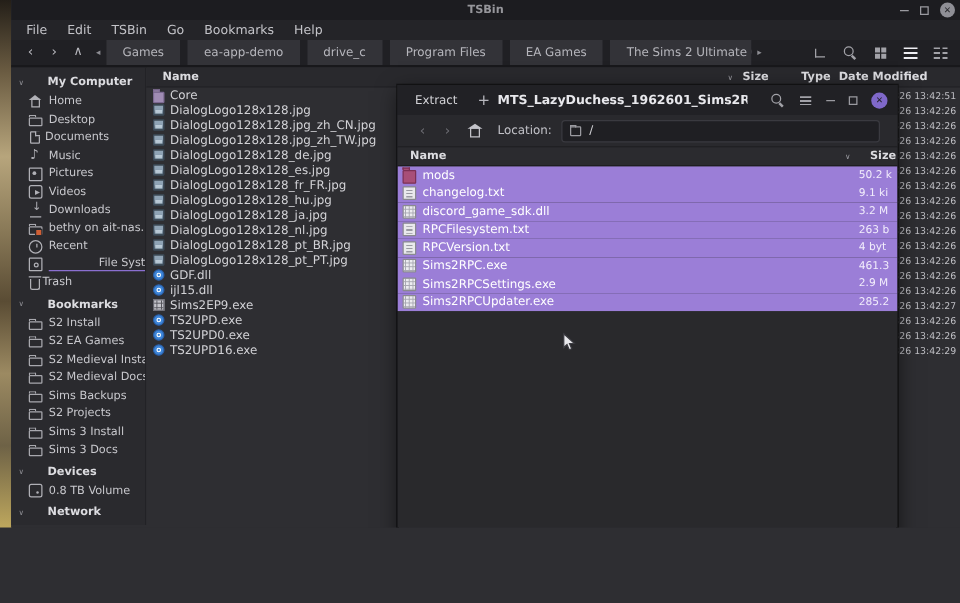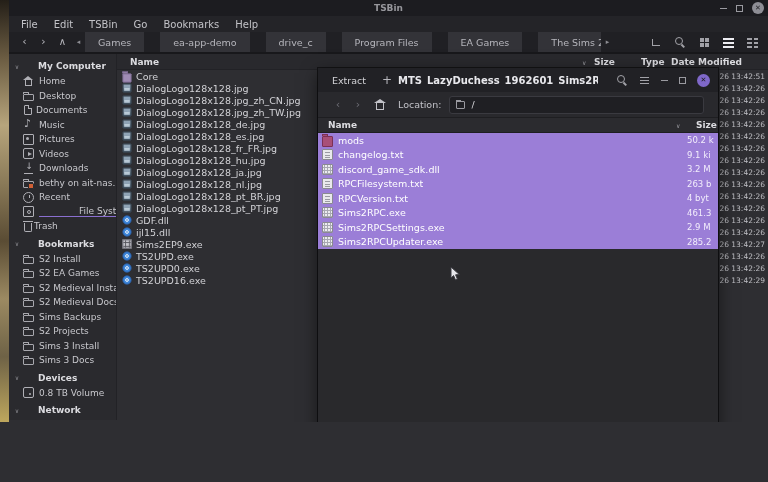--- a/index.html
+++ b/index.html
@@ -23,21 +23,21 @@
     font-size:7px; line-height:12px; text-align:center; display:inline-block; }
 
   .fm-menubar { height:16px; background:#242428; display:flex; align-items:center; padding-left:4px; }
   .menu-item { font-size:10px; color:#c3c3c8; padding:0 8px; }
 
   .fm-toolbar { height:22px; background:#202024; display:flex; align-items:center;
     border-bottom:2px solid #18181b; padding:0 6px; }
   .nav-btn { color:#b9b9bf; font-size:11px; width:19px; text-align:center; line-height:18px; }
   .nav-up { font-size:10px; }
   .tabscroll { color:#8d8d93; font-size:7px; width:13px; text-align:center; line-height:18px; }
-  .tabs { display:flex; align-items:stretch; height:20px; gap:16px; overflow:hidden; max-width:516px; }
+  .tabs { display:flex; align-items:stretch; height:20px; gap:6px; overflow:hidden; max-width:516px; }
   .tab { background:#333338; color:#b6b6bc; font-size:9.5px; display:flex; align-items:center;
     padding:0 13px; white-space:nowrap; }
   .toolbar-right { margin-left:auto; display:flex; align-items:center; gap:13px; padding-right:4px; }
 
   .tico { position:relative; width:11px; height:11px; display:inline-block; }
   .i-newwin::before { content:""; position:absolute; left:1px; top:2px; width:7px; height:6px;
     border-left:1.5px solid #a2a2a8; border-bottom:1.5px solid #a2a2a8; }
   .i-search::before { content:""; position:absolute; left:0; top:0; width:6px; height:6px;
     border:1.4px solid #a2a2a8; border-radius:50%; }
   .i-search::after { content:""; position:absolute; right:1px; bottom:1px; width:4px; height:1.5px;

